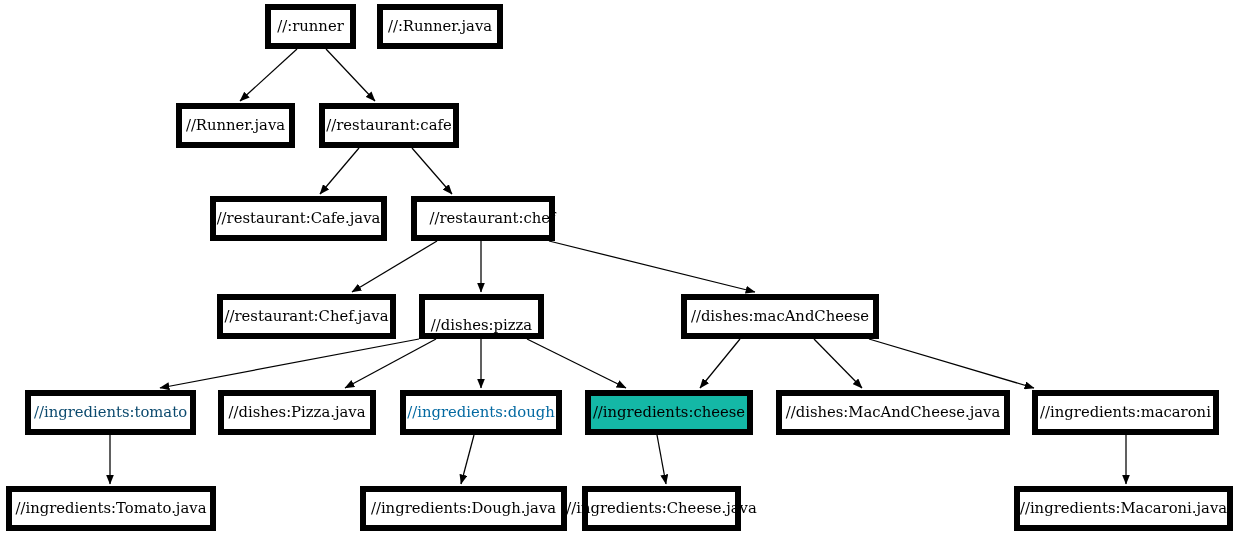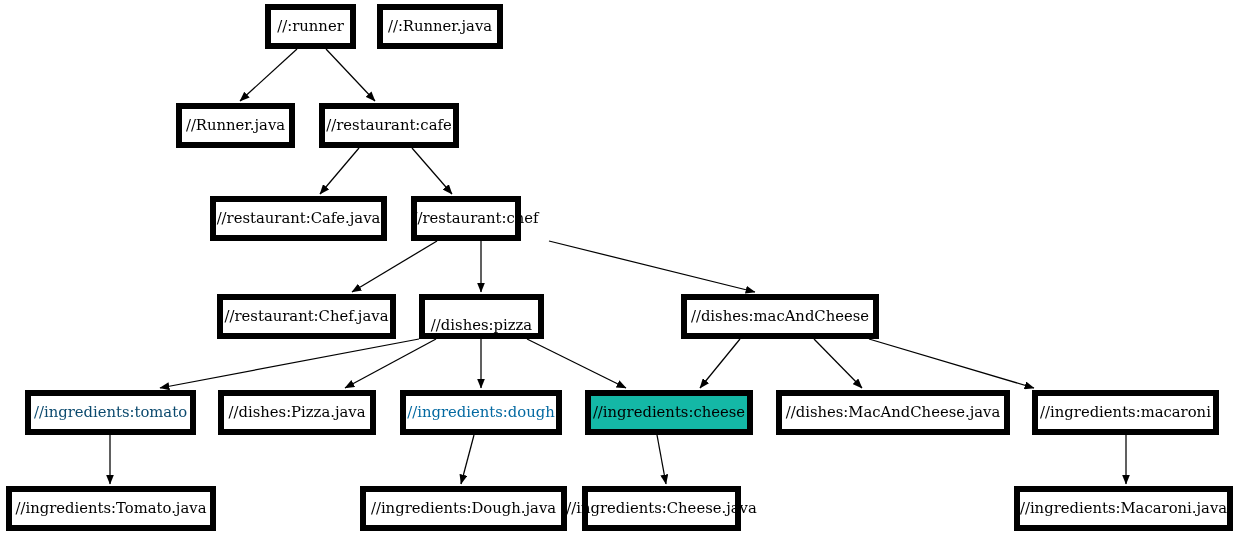--- a/index.html
+++ b/index.html
@@ -91,21 +91,21 @@
       </div>
       <div class="graph-node" style="left: 176px; top: 103px; width: 119px; height: 45px; border-color: rgb(0, 0, 0); background: rgb(255, 255, 255);">
         <span class="graph-node-label" style="color: rgb(0, 0, 0);">//Runner.java</span>
       </div>
       <div class="graph-node" style="left: 319px; top: 103px; width: 140px; height: 45px; border-color: rgb(0, 0, 0); background: rgb(255, 255, 255);">
         <span class="graph-node-label" style="color: rgb(0, 0, 0);">//restaurant:cafe</span>
       </div>
       <div class="graph-node" style="left: 210px; top: 196px; width: 177px; height: 45px; border-color: rgb(0, 0, 0); background: rgb(255, 255, 255);">
         <span class="graph-node-label" style="color: rgb(0, 0, 0);">//restaurant:Cafe.java</span>
       </div>
-      <div class="graph-node" style="left: 411px; top: 196px; width: 110px; height: 45px; border-color: rgb(0, 0, 0); background: rgb(255, 255, 255); padding-left: 19px;">
+      <div class="graph-node" style="left: 411px; top: 196px; width: 144px; height: 45px; border-color: rgb(0, 0, 0); background: rgb(255, 255, 255); padding-left: 19px;">
         <span class="graph-node-label" style="color: rgb(0, 0, 0);">//restaurant:chef</span>
       </div>
       <div class="graph-node" style="left: 217px; top: 294px; width: 179px; height: 45px; border-color: rgb(0, 0, 0); background: rgb(255, 255, 255);">
         <span class="graph-node-label" style="color: rgb(0, 0, 0);">//restaurant:Chef.java</span>
       </div>
       <div class="graph-node" style="left: 419px; top: 294px; width: 125px; height: 45px; border-color: rgb(0, 0, 0); background: rgb(255, 255, 255); align-items: flex-end;">
         <span class="graph-node-label" style="color: rgb(0, 0, 0);">//dishes:pizza</span>
       </div>
       <div class="graph-node" style="left: 681px; top: 294px; width: 198px; height: 45px; border-color: rgb(0, 0, 0); background: rgb(255, 255, 255);">
         <span class="graph-node-label" style="color: rgb(0, 0, 0);">//dishes:macAndCheese</span>

